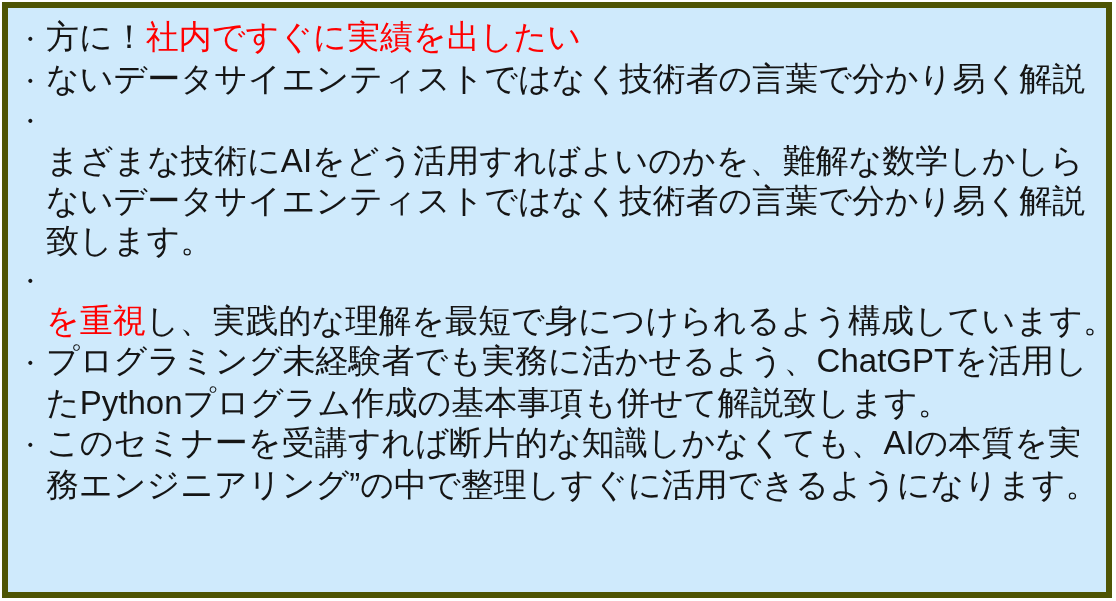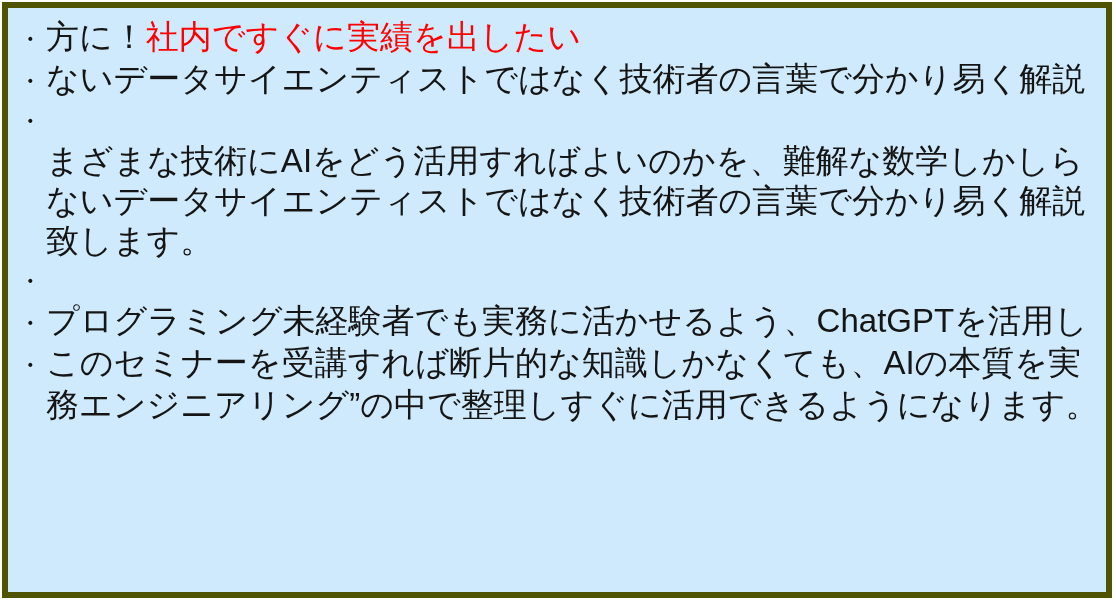--- a/index.html
+++ b/index.html
@@ -81,26 +81,35 @@
 
   <div class="line">
     <span class="bullet"></span>
     <span class="seg">致します。</span>
   </div>
 
   <div class="line">
     <span class="bullet">・</span>
   </div>
 
+  <div class="line">
+    <span class="bullet"></span>
+    <span class="seg red">を重視</span>
+    <span class="seg">し、実践的な理解を最短で身につけられるよう構成しています。</span>
+  </div>
 
   <div class="line">
     <span class="bullet">・</span>
     <span class="seg">プログラミング未経験者でも実務に活かせるよう、ChatGPTを活用し</span>
   </div>
 
+  <div class="line">
+    <span class="bullet"></span>
+    <span class="seg">たPythonプログラム作成の基本事項も併せて解説致します。</span>
+  </div>
 
   <div class="line">
     <span class="bullet">・</span>
     <span class="seg">このセミナーを受講すれば断片的な知識しかなくても、AIの本質を実</span>
   </div>
 
   <div class="line">
     <span class="bullet"></span>
     <span class="seg">務エンジニアリング”の中で整理しすぐに活用できるようになります。</span>
   </div>

